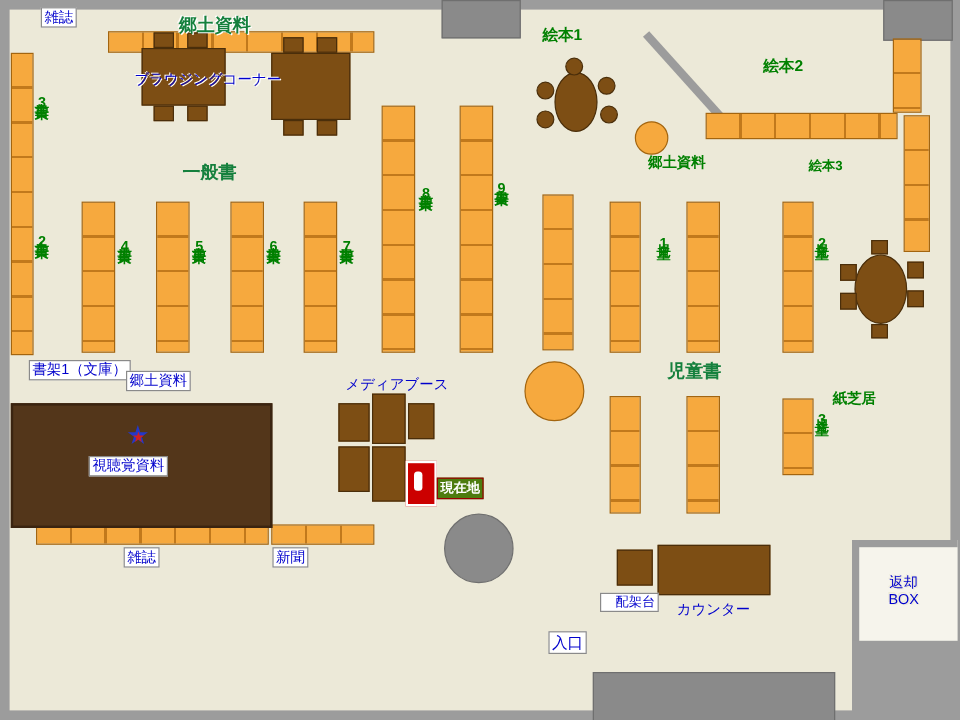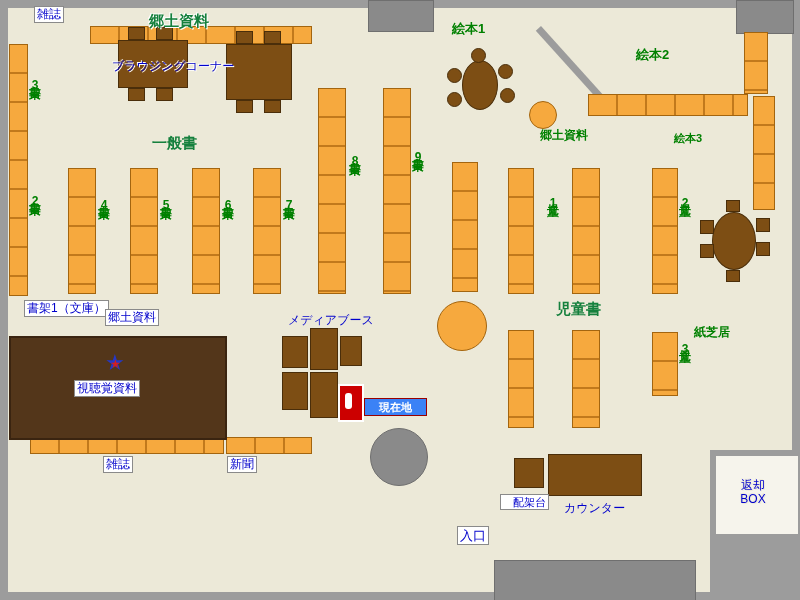--- a/index.html
+++ b/index.html
@@ -11,21 +11,21 @@
   .shh{position:absolute;background:repeating-linear-gradient(90deg,#F6A93E 0px,#F6A93E 27px,#C1791C 27px,#C1791C 29px);border:1px solid #A3650F;}
   .shp{position:absolute;background:#F6A93E;border:1px solid #A3650F;}
   .tbl{position:absolute;background:#7D4E14;border:1px solid #4A2E0A;}
   .chair{position:absolute;background:#7D4E14;border:1px solid #4A2E0A;}
   .round{border-radius:50%;}
   .lblbox{position:absolute;background:#fff;border:1px solid #8a8a8a;color:#0000CC;font-weight:normal;font-size:12px;line-height:15px;padding:0 2px;white-space:nowrap;}
   .bluetxt{position:absolute;color:#0000CC;font-weight:normal;font-size:12px;white-space:nowrap;text-shadow:1px 1px 0 #ECE9D8,-1px -1px 0 #ECE9D8;}
   .greentxt{position:absolute;color:#008000;font-weight:bold;font-size:12px;white-space:nowrap;}
   .redcat{position:absolute;color:#15803d;font-weight:bold;font-size:15px;white-space:nowrap;}
   .vtx{writing-mode:vertical-rl;text-orientation:upright;letter-spacing:1px;line-height:14px;}
-  .cur{position:absolute;background:#3b82f6;color:#fff;font-weight:bold;font-size:11px;line-height:14px;padding:1px 14px;white-space:nowrap;border:1px solid #990000;}
+  .cur{position:absolute;background:#4d7c0f;color:#fff;font-weight:bold;font-size:11px;line-height:14px;padding:1px 2px;white-space:nowrap;border:1px solid #990000;}
   .star{position:absolute;line-height:1;}
 </style>
 </head>
 <body>
 
 <div id="map">
 
   <div class="wall" style="left:0;top:0;width:800px;height:8px;"></div>
   <div class="wall" style="left:0;top:592px;width:800px;height:8px;"></div>
   <div class="wall" style="left:0;top:0;width:8px;height:600px;"></div>

